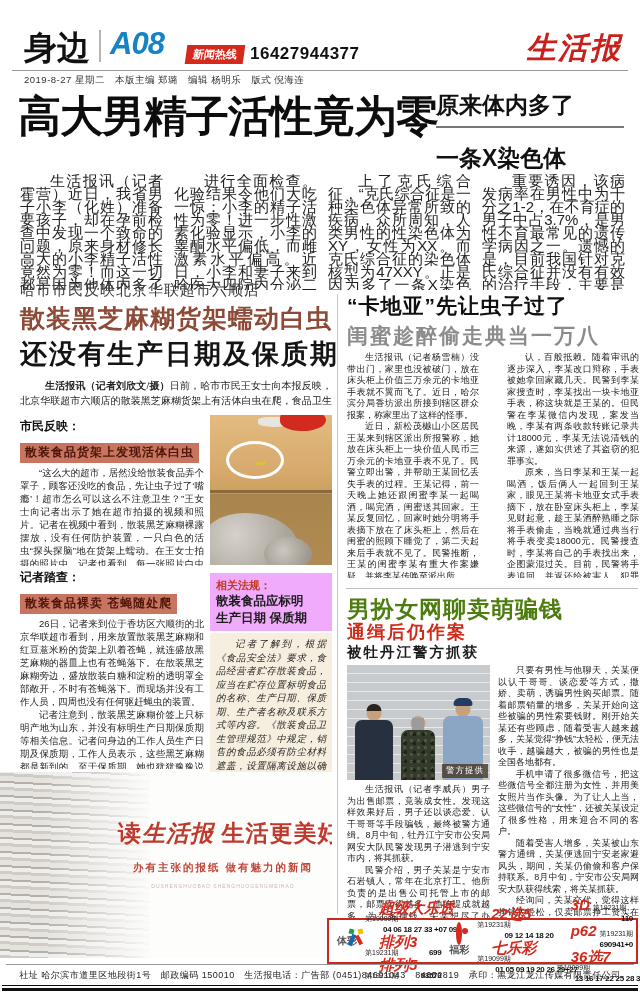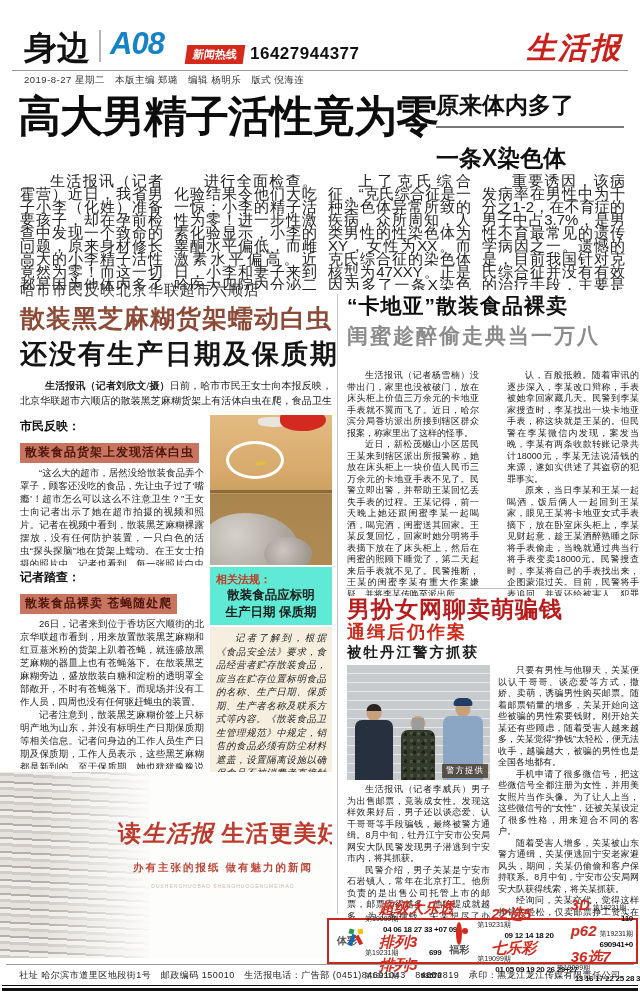--- a/index.html
+++ b/index.html
@@ -47,36 +47,36 @@
   .sbody.b2 { height:152px; }
   
   .shelf-photo { position:relative; width:122px; height:150px; overflow:hidden; background:linear-gradient(180deg,#e3bb82 0%,#d7a96c 38%,#caa05f 52%,#a9854e 53%,#b08a52 100%); }
   .shelf-seam { position:absolute; left:0; right:0; top:50%; height:3px; background:#8a6a3e; }
   .red-bag { position:absolute; right:6px; top:-6px; width:46px; height:22px; background:#d22a1e; border-radius:40% 50% 50% 45%; box-shadow:-28px 2px 0 -6px #e8e4de; }
   .worm-circle { position:absolute; left:16px; top:26px; width:58px; height:38px; border:3px solid #fff; border-radius:50%; }
   .worm { position:absolute; left:26px; top:18px; width:11px; height:3px; background:#d9c23c; border-radius:2px; transform:rotate(-8deg); }
   .powder { position:absolute; left:-8px; bottom:-10px; width:96px; height:62px; background:radial-gradient(circle at 35% 35%,#d6d2cb,#aaa49b 70%); border-radius:45% 55% 40% 30%; }
   .powder2 { position:absolute; left:54px; bottom:-6px; width:48px; height:34px; background:radial-gradient(circle at 40% 40%,#ccc7bf,#9d978e 75%); border-radius:50%; }
   
-  .law-box { background:#5eead4; margin-top:2px; padding:5px 6px 4px; }
+  .law-box { background:#f0abfc; margin-top:8px; padding:5px 6px 4px; }
   .law-title { font-size:11px; font-weight:700; color:#c23a20; }
-  .law-line { font-size:12.5px; font-weight:900; color:#1c1c1c; line-height:17px;text-align:center; }
+  .law-line { font-size:12.5px; font-weight:900; color:#1c1c1c; line-height:17px; }
   .law-body { background:#f6efe0; margin-top:2px; padding:5px 6px; font-family:"Liberation Serif","DejaVu Serif",serif; font-style:italic; font-size:9.5px; line-height:13.5px; color:#272727; text-align:justify; height:146px; overflow:hidden; }
   
   .vdiv { position:absolute; left:337px; top:294px; width:1px; height:620px; background:#c6c6c6; }
   .hdiv { position:absolute; left:346px; top:588px; width:292px; border-top:1px solid #bdbdbd; }
   
   .watch { position:absolute; top:292px; left:347px; width:292px; height:292px; }
   .w-h1 { font-size:21px; font-weight:900; color:#101010; letter-spacing:1px; white-space:nowrap; }
   .w-h2 { font-size:21px; font-weight:900; color:#8c8c8c; letter-spacing:2px; margin-top:2px; white-space:nowrap; }
-  .w-cols { display:flex; gap:28px; margin-top:20px; }
+  .w-cols { display:flex; gap:28px; margin-top:2px; }
   .wcol { width:140px; height:226px; overflow:hidden; font-size:9px; line-height:11.5px; text-align:justify; color:#222; }
   
   .scam { position:absolute; top:596px; left:347px; width:292px; height:318px; }
-  .s-h1 { font-size:23px; font-weight:900; color:#b91c1c; letter-spacing:1px; line-height:26px; white-space:nowrap; }
+  .s-h1 { font-size:23px; font-weight:900; color:#4d7c0f; letter-spacing:1px; line-height:26px; white-space:nowrap; }
   .s-h2 { font-size:18px; font-weight:900; color:#ce2b1b; letter-spacing:2px; line-height:21px; }
   .s-h3 { font-size:14.5px; font-weight:600; color:#1b1b1b; letter-spacing:2px; line-height:18px; }
   .s-row { display:flex; margin-top:4px; }
   .s-left { width:143px; }
   .s-right { width:141px; margin-left:8px; }
   .scol { font-size:9px; line-height:11.5px; text-align:justify; color:#222; overflow:hidden; }
   .s-left .scol { height:158px; margin-top:4px; }
   .s-right .scol { height:252px; }
   
   .police-photo { position:relative; width:143px; height:115px; overflow:hidden; background:repeating-linear-gradient(180deg,#c7cbcd 0 8px,#e6e8e9 8px 9px); }
@@ -209,21 +209,21 @@
         <div class="law-body">
             <p>记者了解到，根据《食品安全法》要求，食品经营者贮存散装食品，应当在贮存位置标明食品的名称、生产日期、保质期、生产者名称及联系方式等内容。《散装食品卫生管理规范》中规定，销售的食品必须有防尘材料遮盖，设置隔离设施以确保食品不被消费者直接触及，并具有禁止消费者触摸的标志。按照规定，超市在销售散装食品时，必须向消费者明示生产日期。</p>
           </div>
       </div>
     </div>
   </section>
 
   <div class="vdiv"></div>
 
   <section class="watch">
-    <div class="w-h1">“卡地亚”散装食品裸卖</div>
+    <div class="w-h1">“卡地亚”先让虫子过了</div>
     <div class="w-h2">闺蜜趁醉偷走典当一万八</div>
     <div class="w-cols">
       <div class="wcol">
           <p>生活报讯（记者杨雪楠）没带出门，家里也没被破门，放在床头柜上价值三万余元的卡地亚手表就不翼而飞了。近日，哈尔滨分局香坊派出所接到辖区群众报案，称家里出了这样的怪事。</p>
           <p>近日，新松茂樾山小区居民王某来到辖区派出所报警称，她放在床头柜上一块价值人民币三万余元的卡地亚手表不见了。民警立即出警，并帮助王某回忆丢失手表的过程。王某记得，前一天晚上她还跟闺蜜李某一起喝酒，喝完酒，闺蜜送其回家。王某反复回忆，回家时她分明将手表摘下放在了床头柜上，然后在闺蜜的照顾下睡觉了，第二天起来后手表就不见了。民警推断，王某的闺蜜李某有重大作案嫌疑，并将李某传唤至派出所。</p>
           <p>开始，李某对盗窃一事矢口否</p>
         </div>
       <div class="wcol">
           <p>认，百般抵赖。随着审讯的逐步深入，李某改口辩称，手表被她拿回家藏几天。民警到李某家搜查时，李某找出一块卡地亚手表，称这块就是王某的。但民警在李某微信内发现，案发当晚，李某有两条收款转账记录共计18000元，李某无法说清钱的来源，遂如实供述了其盗窃的犯罪事实。</p>
           <p>原来，当日李某和王某一起喝酒，饭后俩人一起回到王某家，眼见王某将卡地亚女式手表摘下，放在卧室床头柜上，李某见财起意，趁王某酒醉熟睡之际将手表偷走，当晚就通过典当行将手表变卖18000元。民警搜查时，李某将自己的手表找出来，企图蒙混过关。目前，民警将手表追回，并返还给被害人。犯罪嫌疑人李某已被刑事拘留，此案正在进一步审理中。</p>

